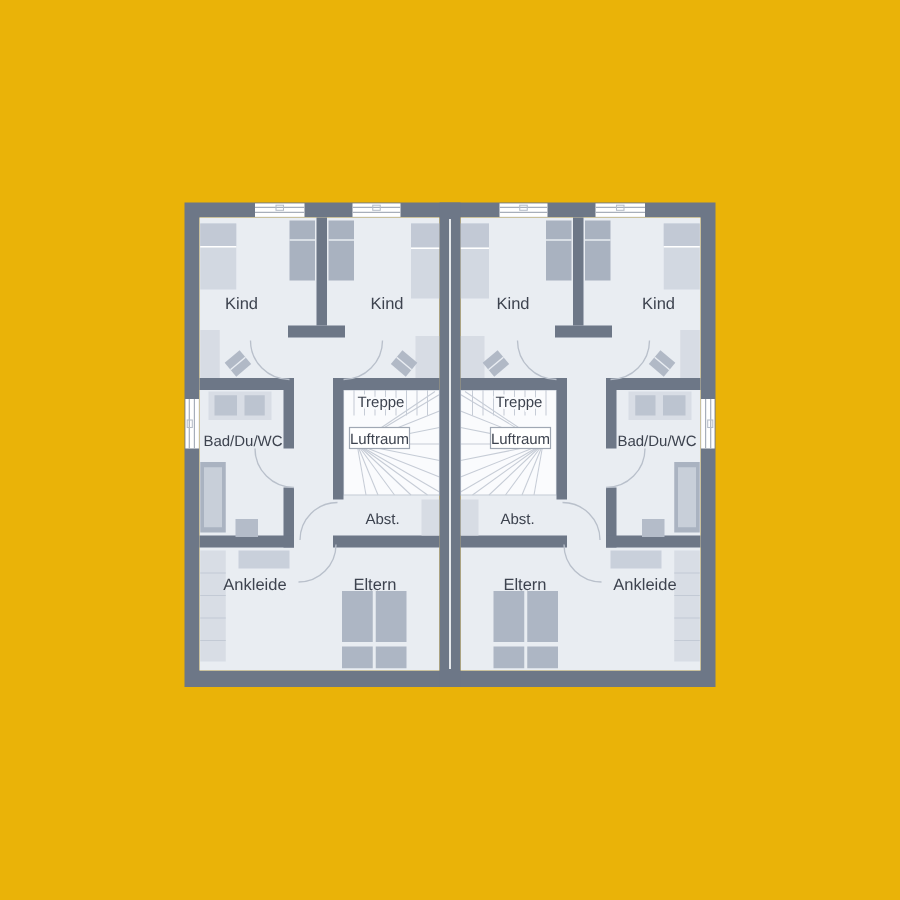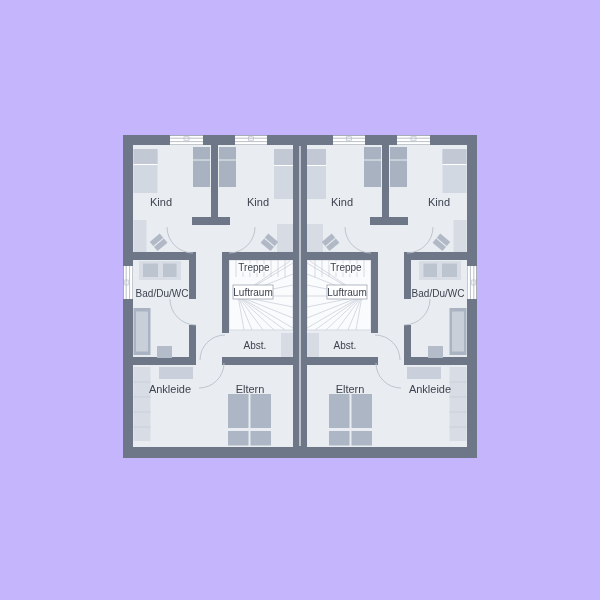--- a/index.html
+++ b/index.html
@@ -1,16 +1,16 @@
 <!DOCTYPE html>
 <html><head>
 <meta charset="utf-8">
 <style>
   html,body{margin:0;padding:0;background:#ffffff;}
-  .stage{position:relative;width:600px;height:600px;background:#c4b5fd;overflow:hidden;
+  .stage{position:relative;width:600px;height:600px;background:#eab308;overflow:hidden;
          font-family:"Liberation Sans", sans-serif;}
   svg{display:block;}
   .lbl{font-family:"Liberation Sans", sans-serif;font-size:11px;fill:#3d434f;text-anchor:middle;}
   .lbl-sm{font-family:"Liberation Sans", sans-serif;font-size:10px;fill:#3d434f;text-anchor:middle;}
   .halo{paint-order:stroke;stroke:#fafbfd;stroke-width:3px;stroke-linejoin:round;}
 </style>
 </head>
 <body>
 
 <div class="stage">

